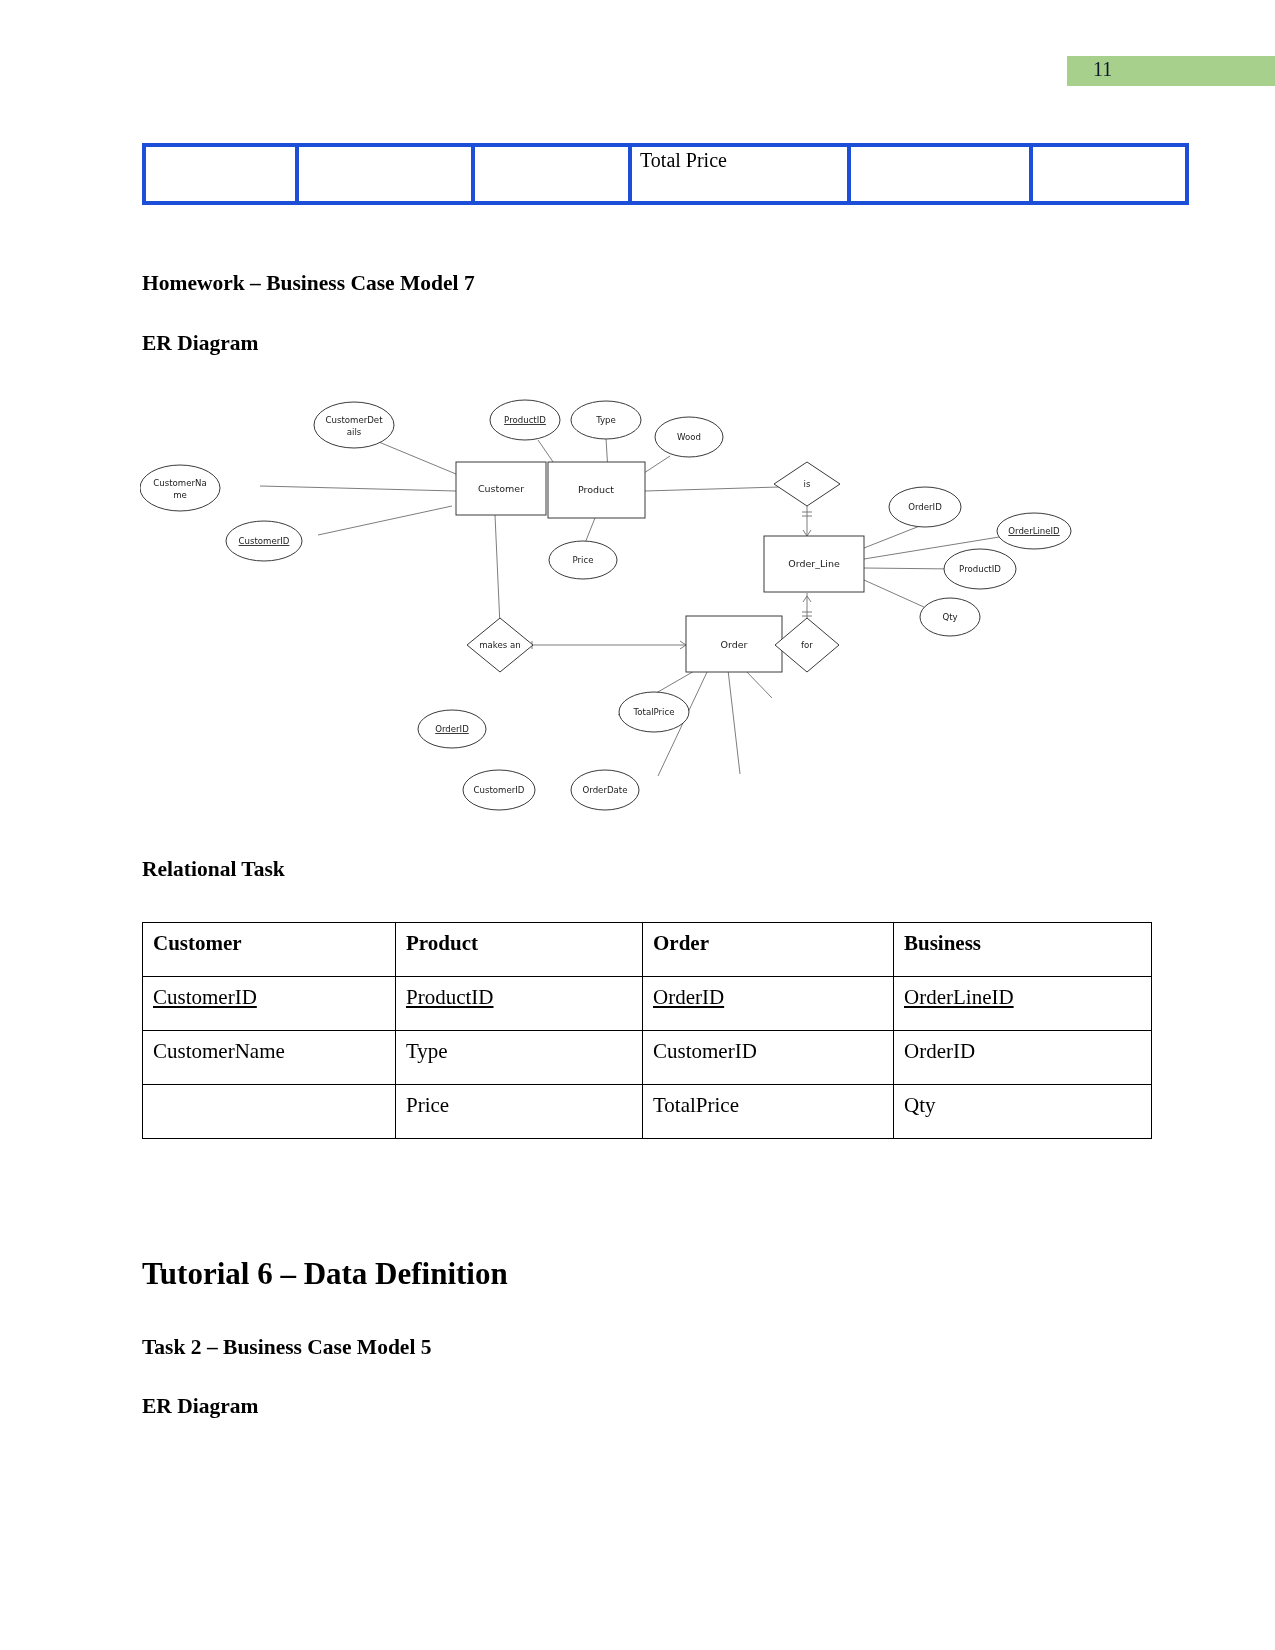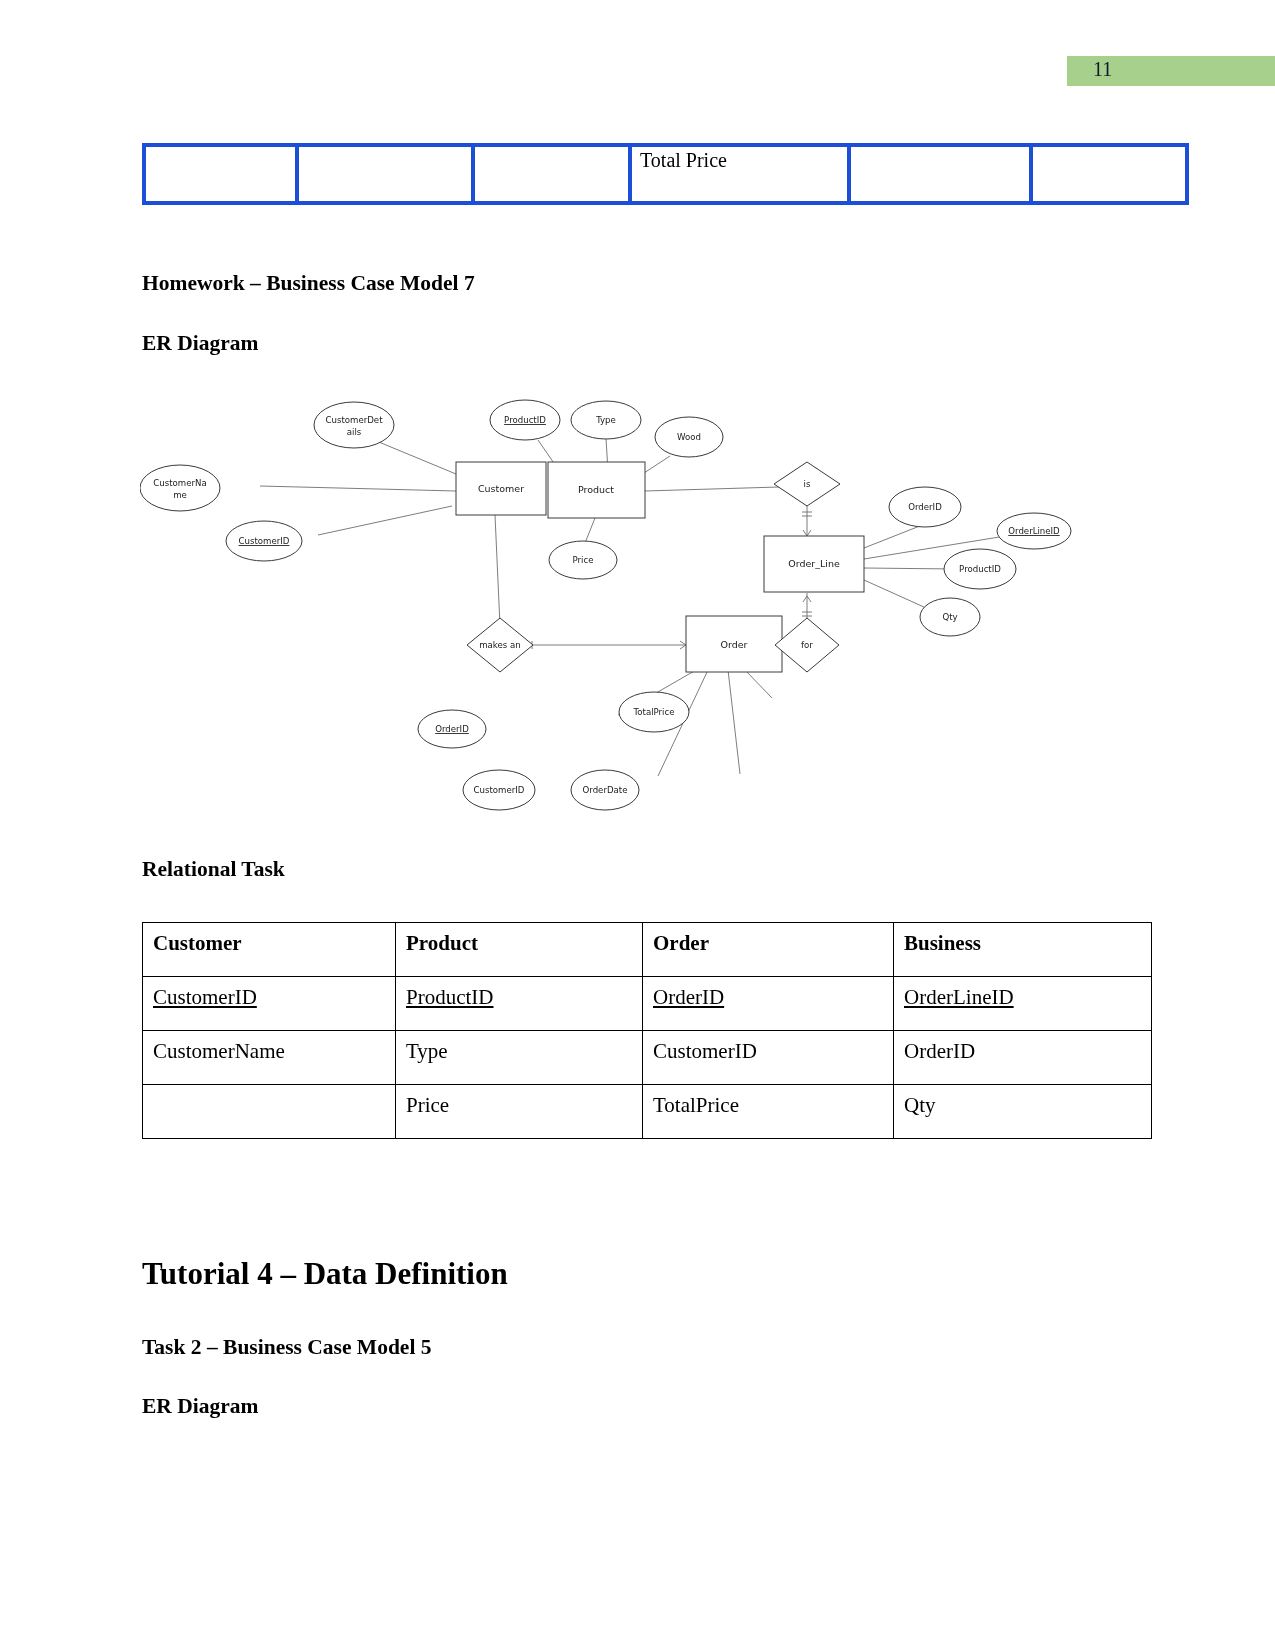--- a/index.html
+++ b/index.html
@@ -360,17 +360,17 @@
     </tr>
     <tr>
       <td class="empty"></td>
       <td>Price</td>
       <td>TotalPrice</td>
       <td>Qty</td>
     </tr>
   </tbody>
 </table>
 
-<div id="tut-heading" class="h-big">Tutorial 4 – Data Definition</div>
+<div id="tut-heading" class="h-big">Tutorial 6 – Data Definition</div>
 
 <div id="task-heading" class="h-sub">Task 2 – Business Case Model 5</div>
 
 <div id="er-heading-2" class="h-sub">ER Diagram</div>
 
 </body></html>

